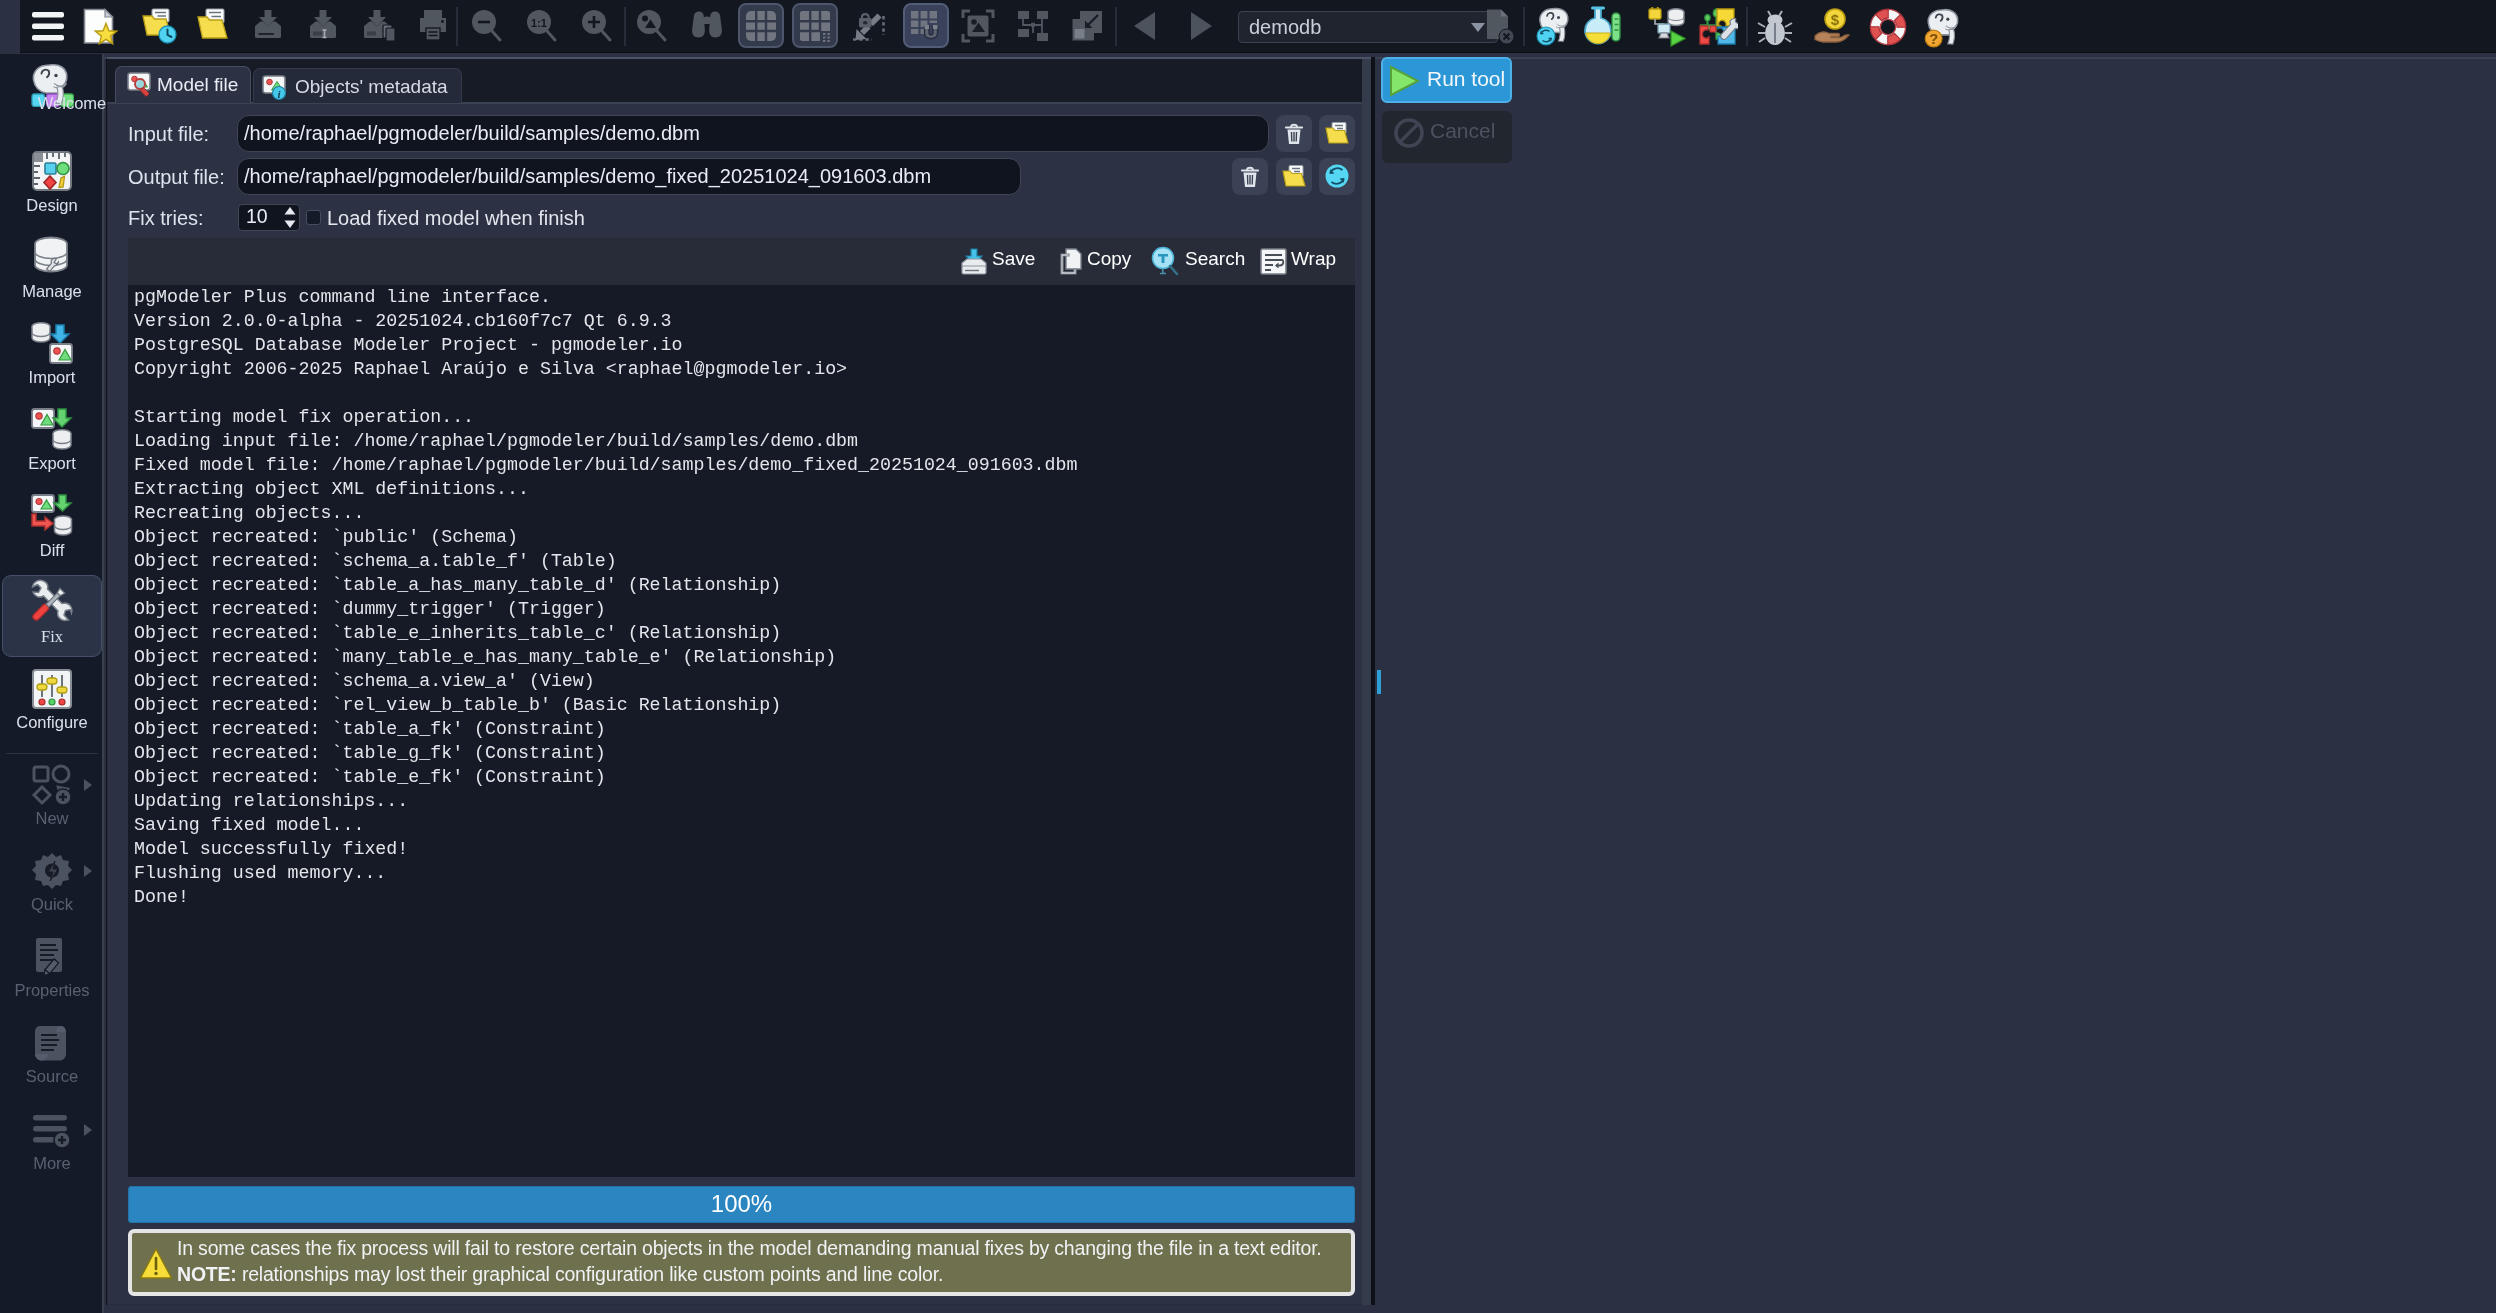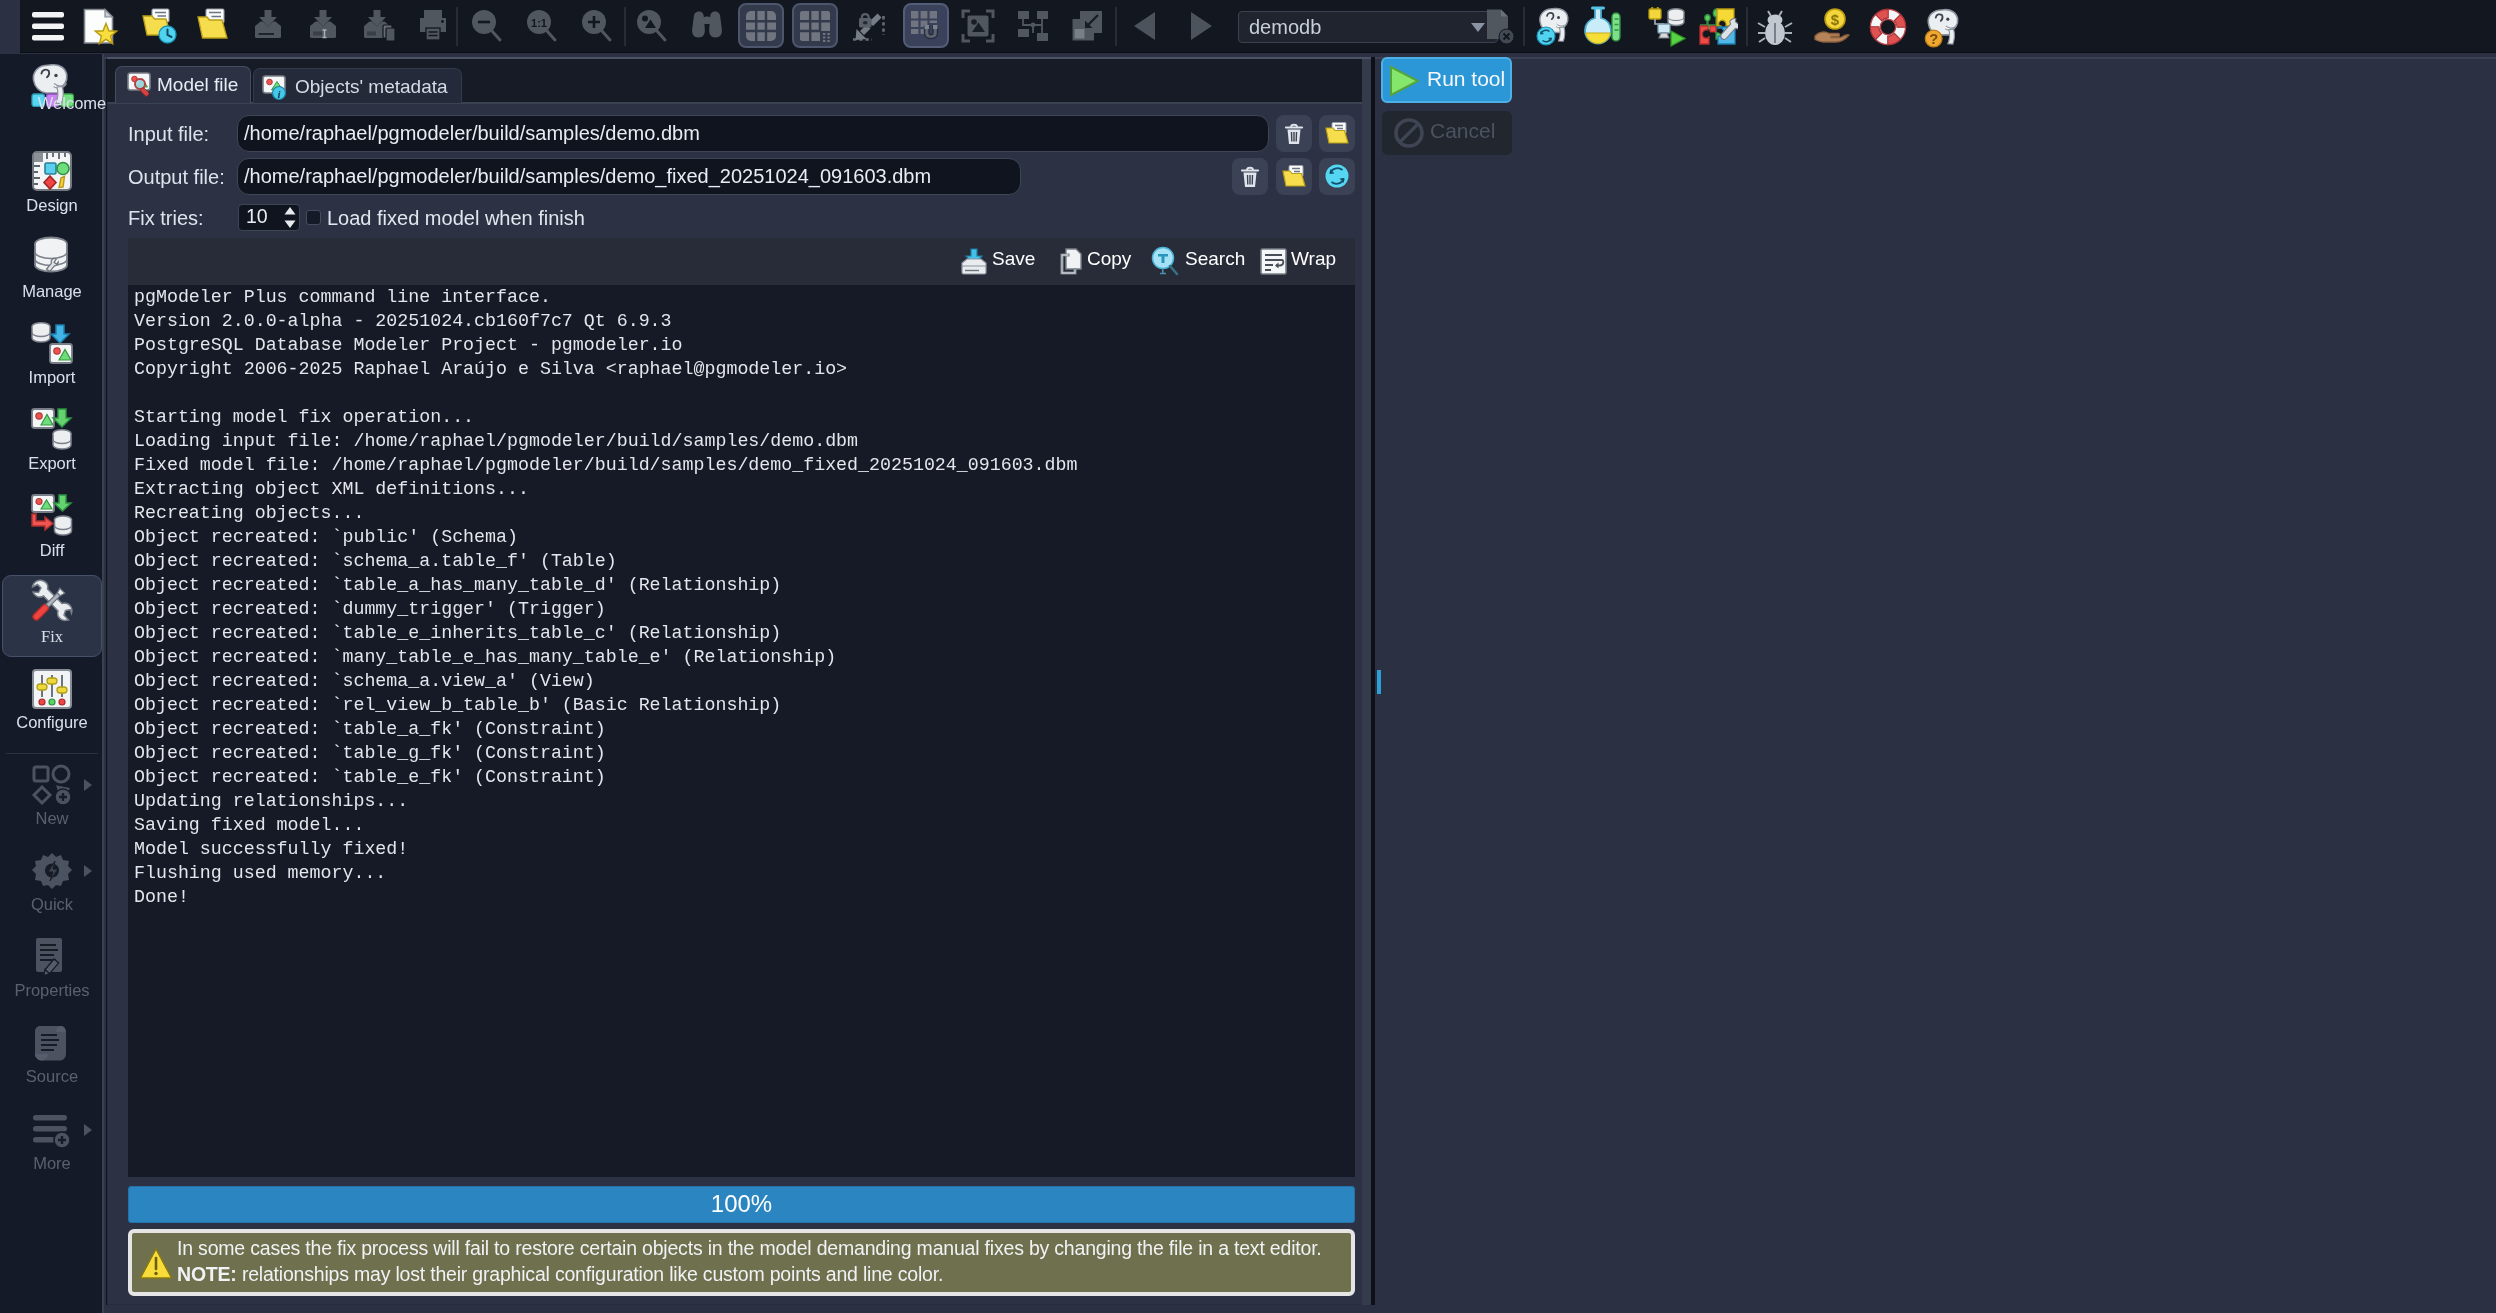--- a/index.html
+++ b/index.html
@@ -25,21 +25,21 @@
 #strip { position:absolute; left:128px; top:238px; width:1227px; height:47px; background:#272c38; }
 .stripbtn { position:absolute; top:0; height:47px; color:#ffffff; font-size:19px; }
 #console { position:absolute; left:128px; top:285px; width:1227px; height:892px; background:#161a26; }
 #console pre { position:absolute; left:6px; top:0px; font-family:"Liberation Mono",monospace; font-size:18.3px; line-height:24px; color:#e3e6eb; }
 #progress { position:absolute; left:128px; top:1186px; width:1227px; height:37px; background:#2a85c0; border:1px solid #2373aa; border-radius:3px; text-align:center; color:#fff; font-size:24px; line-height:33px; }
 #warning { position:absolute; left:128px; top:1229px; width:1227px; height:67px; background:#6e704e; border:4px solid #e5e5e5; border-radius:6px; color:#f0f2f4; font-size:19.5px; }
 #splitline { position:absolute; left:1371px; top:57px; width:4px; height:1248px; background:#0d1016; }
 #splithandle { position:absolute; left:1377px; top:670px; width:4px; height:24px; background:#2da0d8; }
 #runbtn { position:absolute; left:1381px; top:57px; width:131px; height:46px; background:#2b97d6; border:2px solid #4db1e8; border-radius:6px; }
 #runbtn span { position:absolute; left:44px; top:8px; font-size:21px; color:#f4f8fb; }
-#cancelbtn { position:absolute; left:1382px; top:111px; width:130px; height:44px; background:#22262e; border-radius:6px; }
+#cancelbtn { position:absolute; left:1382px; top:111px; width:130px; height:52px; background:#22262e; border-radius:6px; }
 #cancelbtn span { position:absolute; left:48px; top:8px; font-size:21px; color:#4b5260; }
 </style>
 </head>
 <body>
 <div class="abs" style="left:104px; top:57px; width:2392px; height:2px; background:#3a4152;"></div>
 <div id="toolbar">
 
 <svg class="abs" style="left:11px; top:10px;" width="34" height="34" viewBox="0 0 34 34">
 <rect x="1" y="2" width="32" height="5.6" rx="2" fill="#f2f4f6"></rect>
 <rect x="1" y="13.5" width="32" height="5.6" rx="2" fill="#f2f4f6"></rect>

